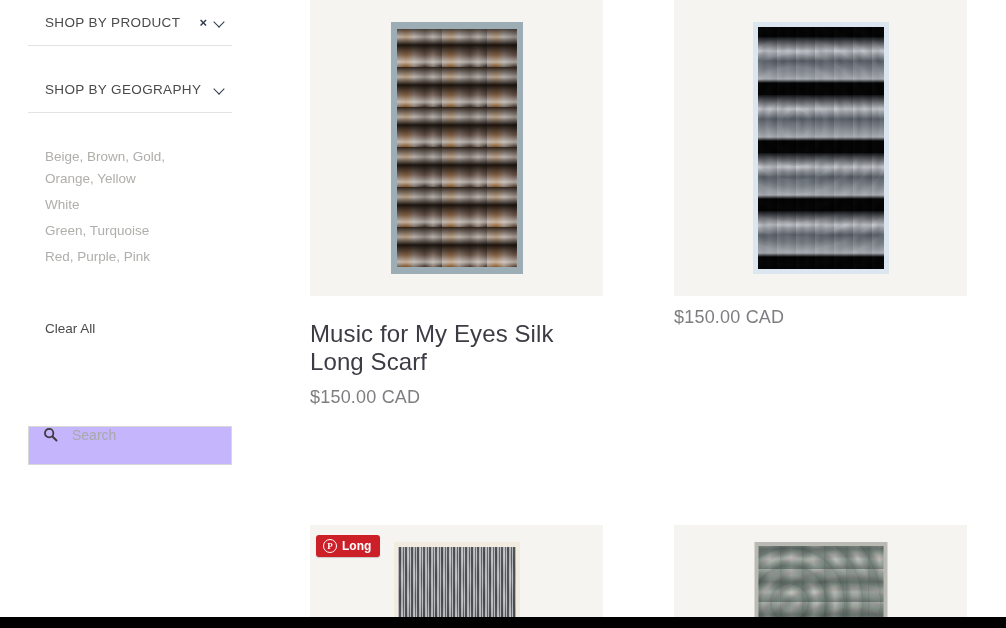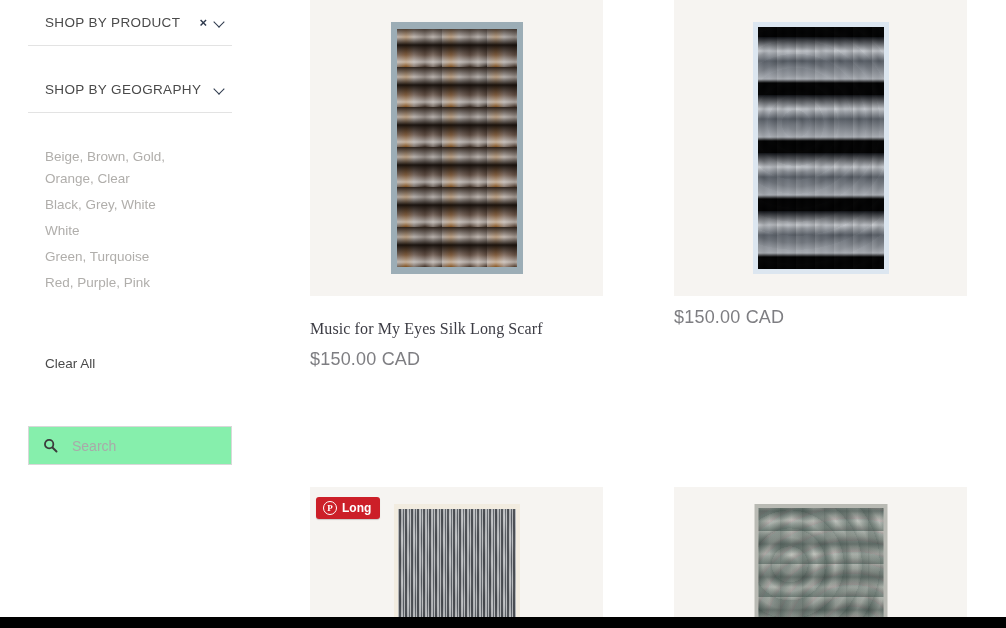--- a/index.html
+++ b/index.html
@@ -91,42 +91,42 @@
     padding: 12px 0 0 17px;
   }
   .colour-option {
     font-size: 13.5px;
     color: #b0aeab;
     line-height: 22px;
     margin-bottom: 4px;
     cursor: pointer;
     max-width: 140px;
   }
-  .colour-option:last-child { margin-bottom: 13px; }
+  .colour-option:last-child { margin-bottom: 4px; }
 
   .clear-all {
     margin-top: 49px;
     padding-left: 17px;
     font-size: 13.5px;
     color: #4a4a4a;
     cursor: pointer;
     display: inline-block;
   }
 
   
   .search-wrap {
     position: absolute;
     left: 28px;
     top: 426px;
     width: 204px;
     height: 39px;
     border: 1px solid #d8d8d8;
-    background: #86efac;
+    background: #c4b5fd;
     display: flex;
-    align-items: center;
+    align-items: flex-start;
     padding-left: 14px;
   }
   .search-icon {
     width: 15px; height: 15px;
     flex: 0 0 auto;
     margin-right: 14px;
     display: block;
   }
   .search-input {
     border: none;
@@ -293,22 +293,22 @@
     align-items: center;
     justify-content: center;
     font-size: 9px;
     font-weight: 700;
     font-family: "Liberation Serif", serif;
     line-height: 1;
   }
 
   .product-title {
     margin-top: 24px;
-    font-family: Liberation Serif, serif;
-    font-size: 16px;
+    font-family: Liberation Sans, sans-serif;
+    font-size: 24px;
     color: #3c3c44;
     letter-spacing: 0.1px;
     cursor: pointer;
   }
   .product-price {
     margin-top: 11px;
     font-size: 18px;
     color: #7e7e82;
     letter-spacing: 0.2px;
   }
@@ -352,22 +352,21 @@
           <span class="chev"></span>
         </span>
       </div>
     </div>
 
     <div class="filter-spacer"></div>
 
     
     <div class="filter-group">
       <div class="filter-body">
-        <div class="colour-option">Beige, Brown, Gold, Orange, Clear</div>
-        <div class="colour-option">Black, Grey, White</div>
+        <div class="colour-option">Beige, Brown, Gold, Orange, Yellow</div>
         <div class="colour-option">White</div>
         <div class="colour-option">Green, Turquoise</div>
         <div class="colour-option">Red, Purple, Pink</div>
       </div>
     </div>
 
     <div class="clear-all">Clear All</div>
   </div>
 
   <div class="search-wrap">

